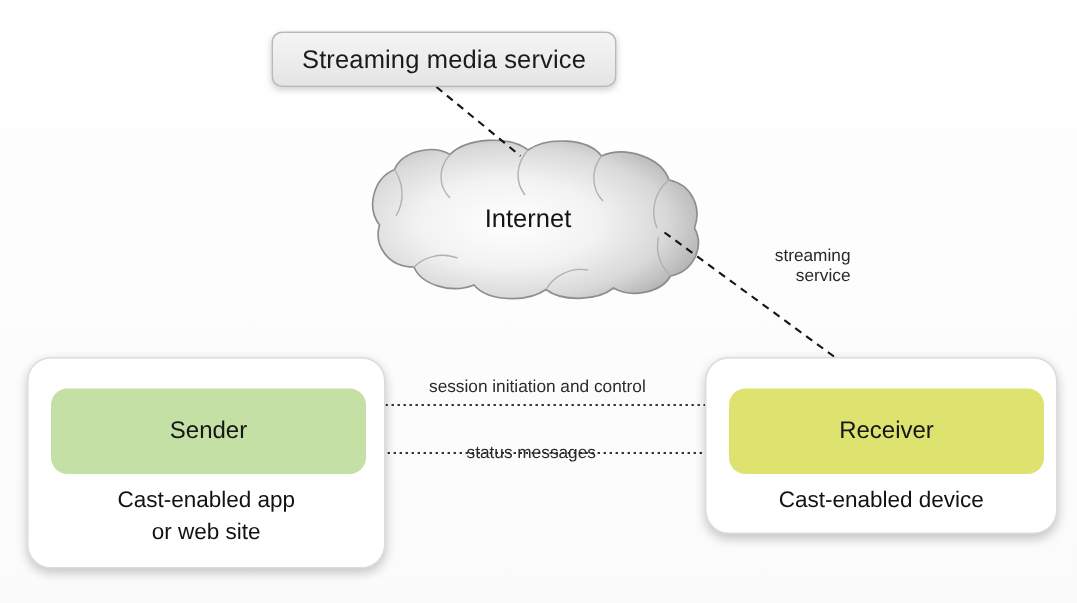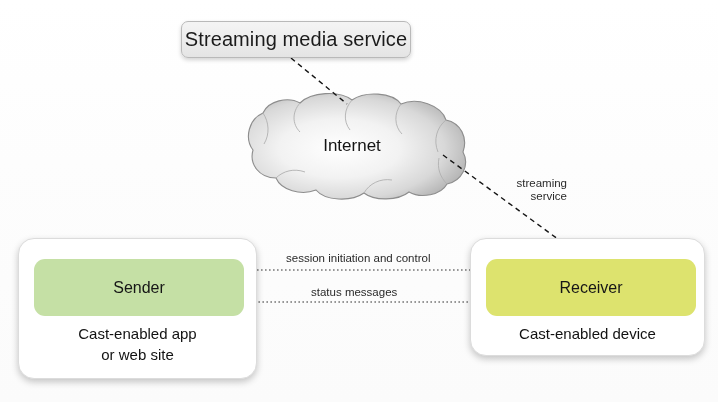--- a/index.html
+++ b/index.html
@@ -40,21 +40,21 @@
     border: 1px solid #b9b9b9;
     border-radius: 7px;
     background: linear-gradient(to bottom, #f4f4f4 0%, #ededed 50%, #e4e4e4 100%);
     box-shadow: 0 2px 4px rgba(0,0,0,0.18);
     display: flex;
     align-items: center;
     justify-content: center;
     box-sizing: border-box;
   }
   .service-box .label {
-    font-size: 20px;
+    font-size: 17px;
     color: #1b1b1b;
     letter-spacing: 0.1px;
   }
 
   
   .device-card {
     position: absolute;
     background: #ffffff;
     border: 1px solid #dcdcdc;
     border-radius: 16px;
@@ -122,28 +122,27 @@
     white-space: nowrap;
     line-height: 13px;
   }
   #label-session {
     left: 286px;
     top: 252px;
     text-align: right;
   }
   #label-status {
     left: 311px;
-    top: 286px;
+    top: 296px;
   }
   #label-streaming {
     left: 495px;
     top: 165px;
     text-align: right;
     width: 72px;
-    margin-top: 12px;
   }
 </style>
 </head>
 <body>
 
 <div id="stage">
 
   <svg id="vector-layer" viewBox="0 0 718 402" width="718" height="402">
     <defs>
       <radialGradient id="cloudGrad" cx="42%" cy="52%" r="62%">

